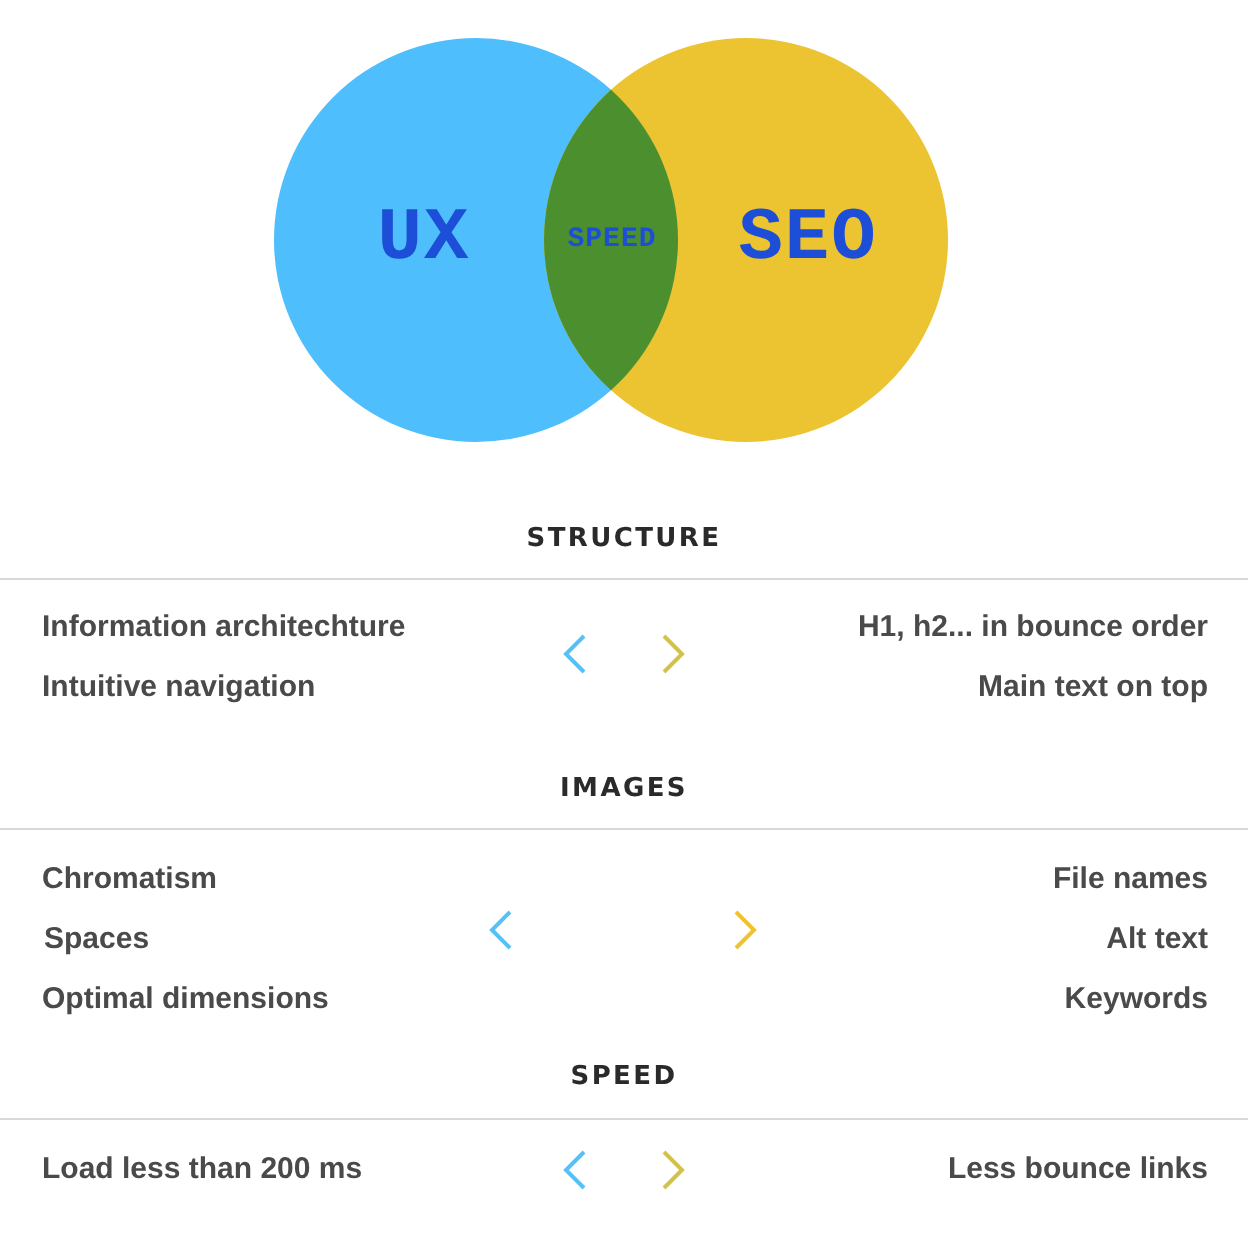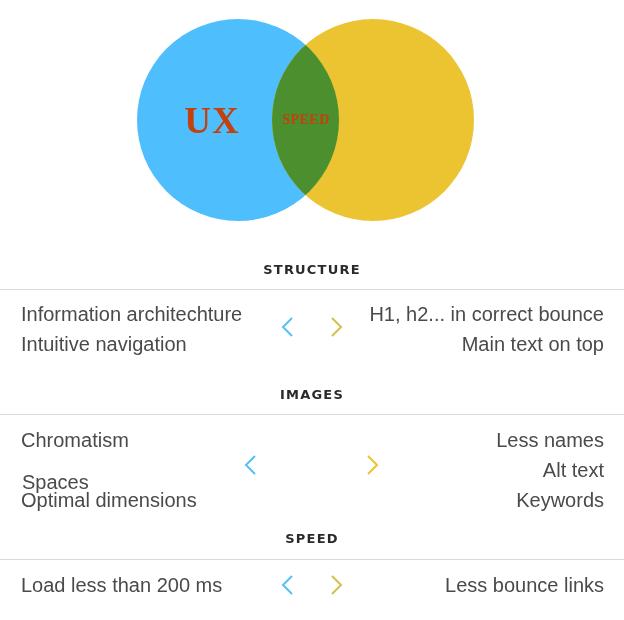--- a/index.html
+++ b/index.html
@@ -1,51 +1,52 @@
 <!DOCTYPE html>
 <html><head>
 <meta charset="utf-8">
 <style>
   html, body { margin: 0; padding: 0; background: #ffffff; }
   body { width: 624px; height: 620px; position: relative; overflow: hidden;
          font-family: "Liberation Sans", "DejaVu Sans", sans-serif; }
   .venn { position: absolute; left: 0; top: 0; width: 624px; height: 240px; }
-  .venn-label { position: absolute; color: #c2410c; font-weight: bold;
-                font-family: Liberation Serif, serif; transform: translate(-50%, -50%);
+  .venn-label { position: absolute; color: #1d4ed8; font-weight: bold;
+                font-family: Liberation Mono, monospace; transform: translate(-50%, -50%);
                 white-space: nowrap; }
   .lbl-ux { left: 212px; top: 120px; font-size: 37px; letter-spacing: 1px; }
   .lbl-seo { left: 404px; top: 120px; font-size: 37px; letter-spacing: 1px; }
   .lbl-user { left: 306px; top: 120px; font-size: 14px; letter-spacing: 0.5px; }
 
   .section-title { position: absolute; left: 0; width: 624px; text-align: center;
                    font-family: "DejaVu Sans", sans-serif; font-weight: bold;
                    font-size: 13px; letter-spacing: 1.2px; color: #2a2a2a; }
   .divider { position: absolute; left: 0; width: 624px; height: 1px; background: #d9d9d9; }
-  .item { position: absolute; font-size: 20px; color: #4a4a4a; white-space: nowrap;
-          line-height: 20px; }
+  .item { position: absolute; font-size: 15px; color: #4a4a4a; white-space: nowrap;
+          line-height: 20px; font-weight: bold; }
   .item.left { left: 21px; }
   .item.right { right: 20px; text-align: right; }
   .arrow { position: absolute; }
 </style>
 </head>
 <body>
 
 <div class="venn">
   <svg width="624" height="240" viewBox="0 0 624 240">
     <defs>
       <clipPath id="clipUX">
           <circle cx="238" cy="120" r="101"></circle>
         </clipPath>
     </defs>
     <circle cx="238" cy="120" r="101" fill="#4fbefc"></circle>
     <circle cx="373" cy="120" r="101" fill="#ecc331"></circle>
     <circle cx="373" cy="120" r="101" fill="#4c8f2f" clip-path="url(#clipUX)"></circle>
   </svg>
   <div class="venn-label lbl-ux">UX</div>
   <div class="venn-label lbl-user">SPEED</div>
+  <div class="venn-label lbl-seo">SEO</div>
 </div>
 
 <svg width="0" height="0" style="position:absolute">
   <defs>
     <linearGradient id="gShort" x1="0" y1="0" x2="1" y2="0">
       <stop offset="0" stop-color="#55c1f7"></stop>
       <stop offset="0.4" stop-color="#7fc4d6"></stop>
       <stop offset="0.7" stop-color="#b7c073"></stop>
       <stop offset="1" stop-color="#d2c24a"></stop>
     </linearGradient>
@@ -57,36 +58,36 @@
       <stop offset="1" stop-color="#efc22e"></stop>
     </linearGradient>
   </defs>
 </svg>
 
 <div>
   <div class="section-title" style="top:262px;">STRUCTURE</div>
   <div class="divider" style="top:289px;"></div>
   <div class="item left" style="top:304px;">Information architechture</div>
   <div class="item left" style="top:334px;text-align:right;">Intuitive navigation</div>
-  <div class="item right" style="top:304px;">H1, h2... in correct bounce</div>
+  <div class="item right" style="top:304px;">H1, h2... in bounce order</div>
   <div class="item right" style="top:334px;">Main text on top</div>
   <svg class="arrow" style="left:280px; top:315px;" width="64" height="24" viewBox="0 0 64 24">
     <line x1="3" y1="12" x2="61" y2="12" stroke="url(#gShort)" stroke-width="2"></line>
     <polyline points="12,3 3,12 12,21" fill="none" stroke="#55c1f7" stroke-width="2"></polyline>
     <polyline points="52,3 61,12 52,21" fill="none" stroke="#d2c24a" stroke-width="2"></polyline>
   </svg>
 </div>
 
 <div>
   <div class="section-title" style="top:387px;">IMAGES</div>
   <div class="divider" style="top:414px;"></div>
   <div class="item left" style="top:430px;">Chromatism</div>
-  <div class="item left" style="top:460px; left:22px;margin-top:12px;">Spaces</div>
+  <div class="item left" style="top:460px; left:22px;">Spaces</div>
   <div class="item left" style="top:490px;">Optimal dimensions</div>
-  <div class="item right" style="top:430px;">Less names</div>
+  <div class="item right" style="top:430px;">File names</div>
   <div class="item right" style="top:460px;">Alt text</div>
   <div class="item right" style="top:490px;">Keywords</div>
   <svg class="arrow" style="left:243px; top:453px;" width="137" height="24" viewBox="0 0 137 24">
     <line x1="3" y1="12" x2="134" y2="12" stroke="url(#gLong)" stroke-width="2"></line>
     <polyline points="12,3 3,12 12,21" fill="none" stroke="#55c1f7" stroke-width="2"></polyline>
     <polyline points="125,3 134,12 125,21" fill="none" stroke="#efc22e" stroke-width="2"></polyline>
   </svg>
 </div>
 
 <div>

